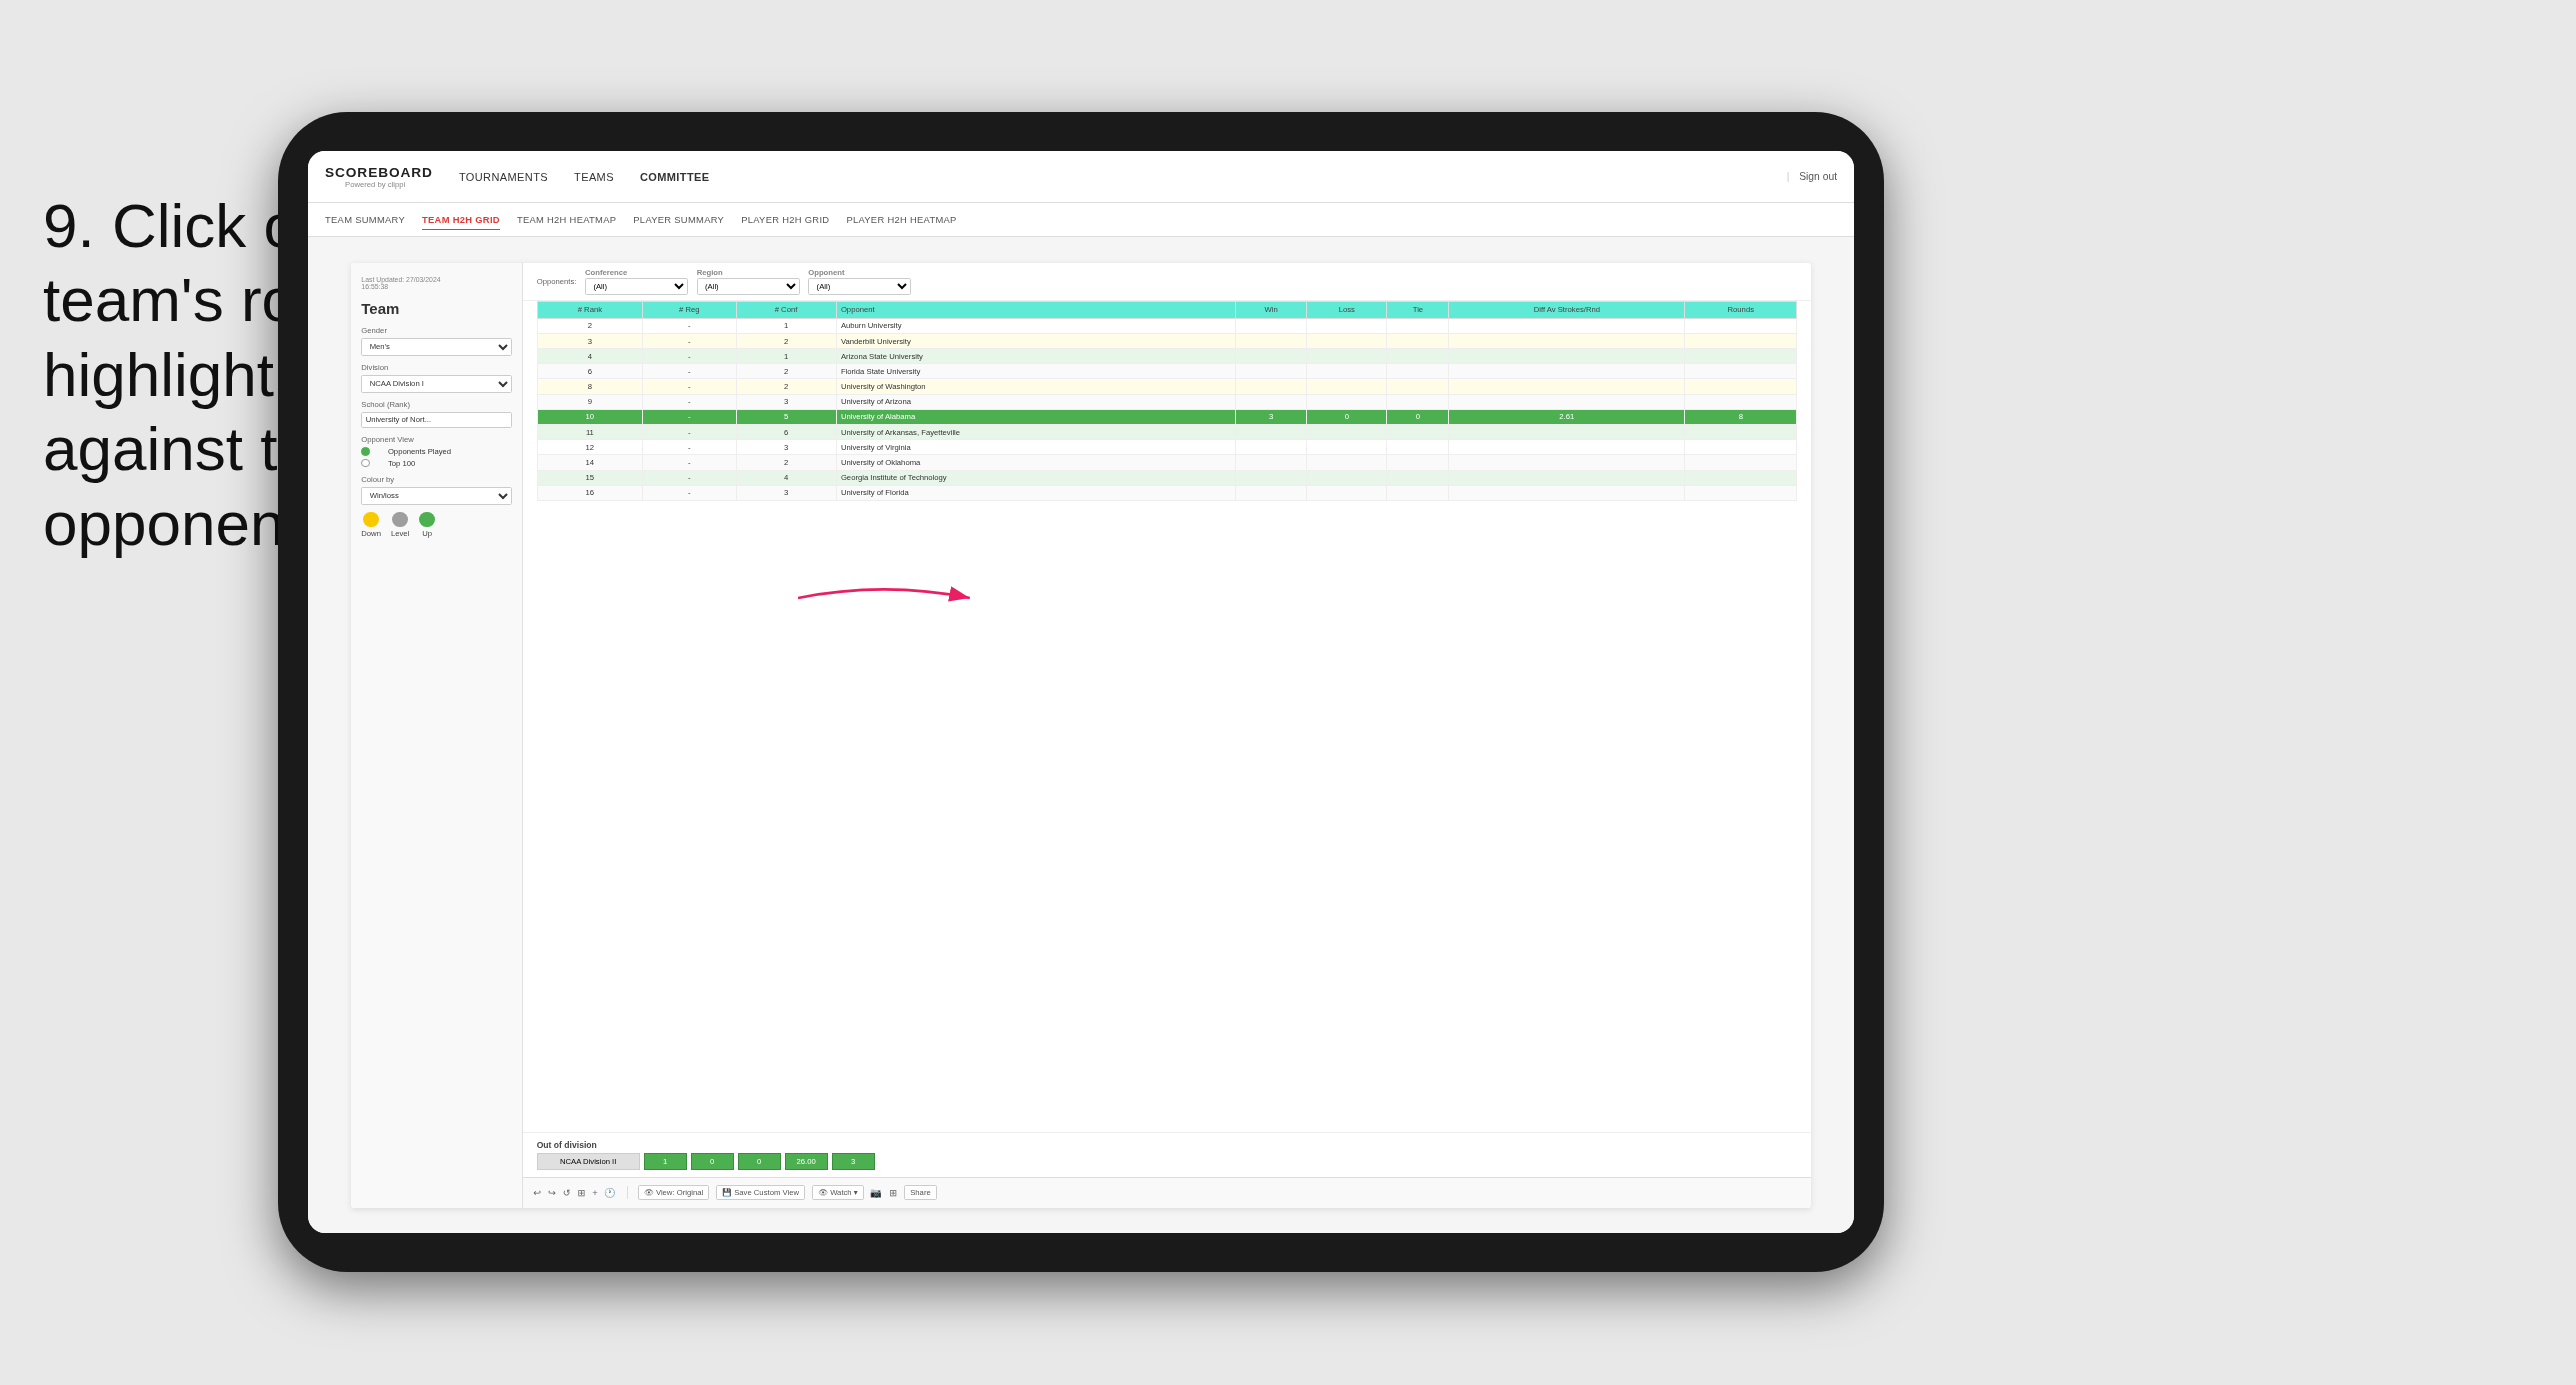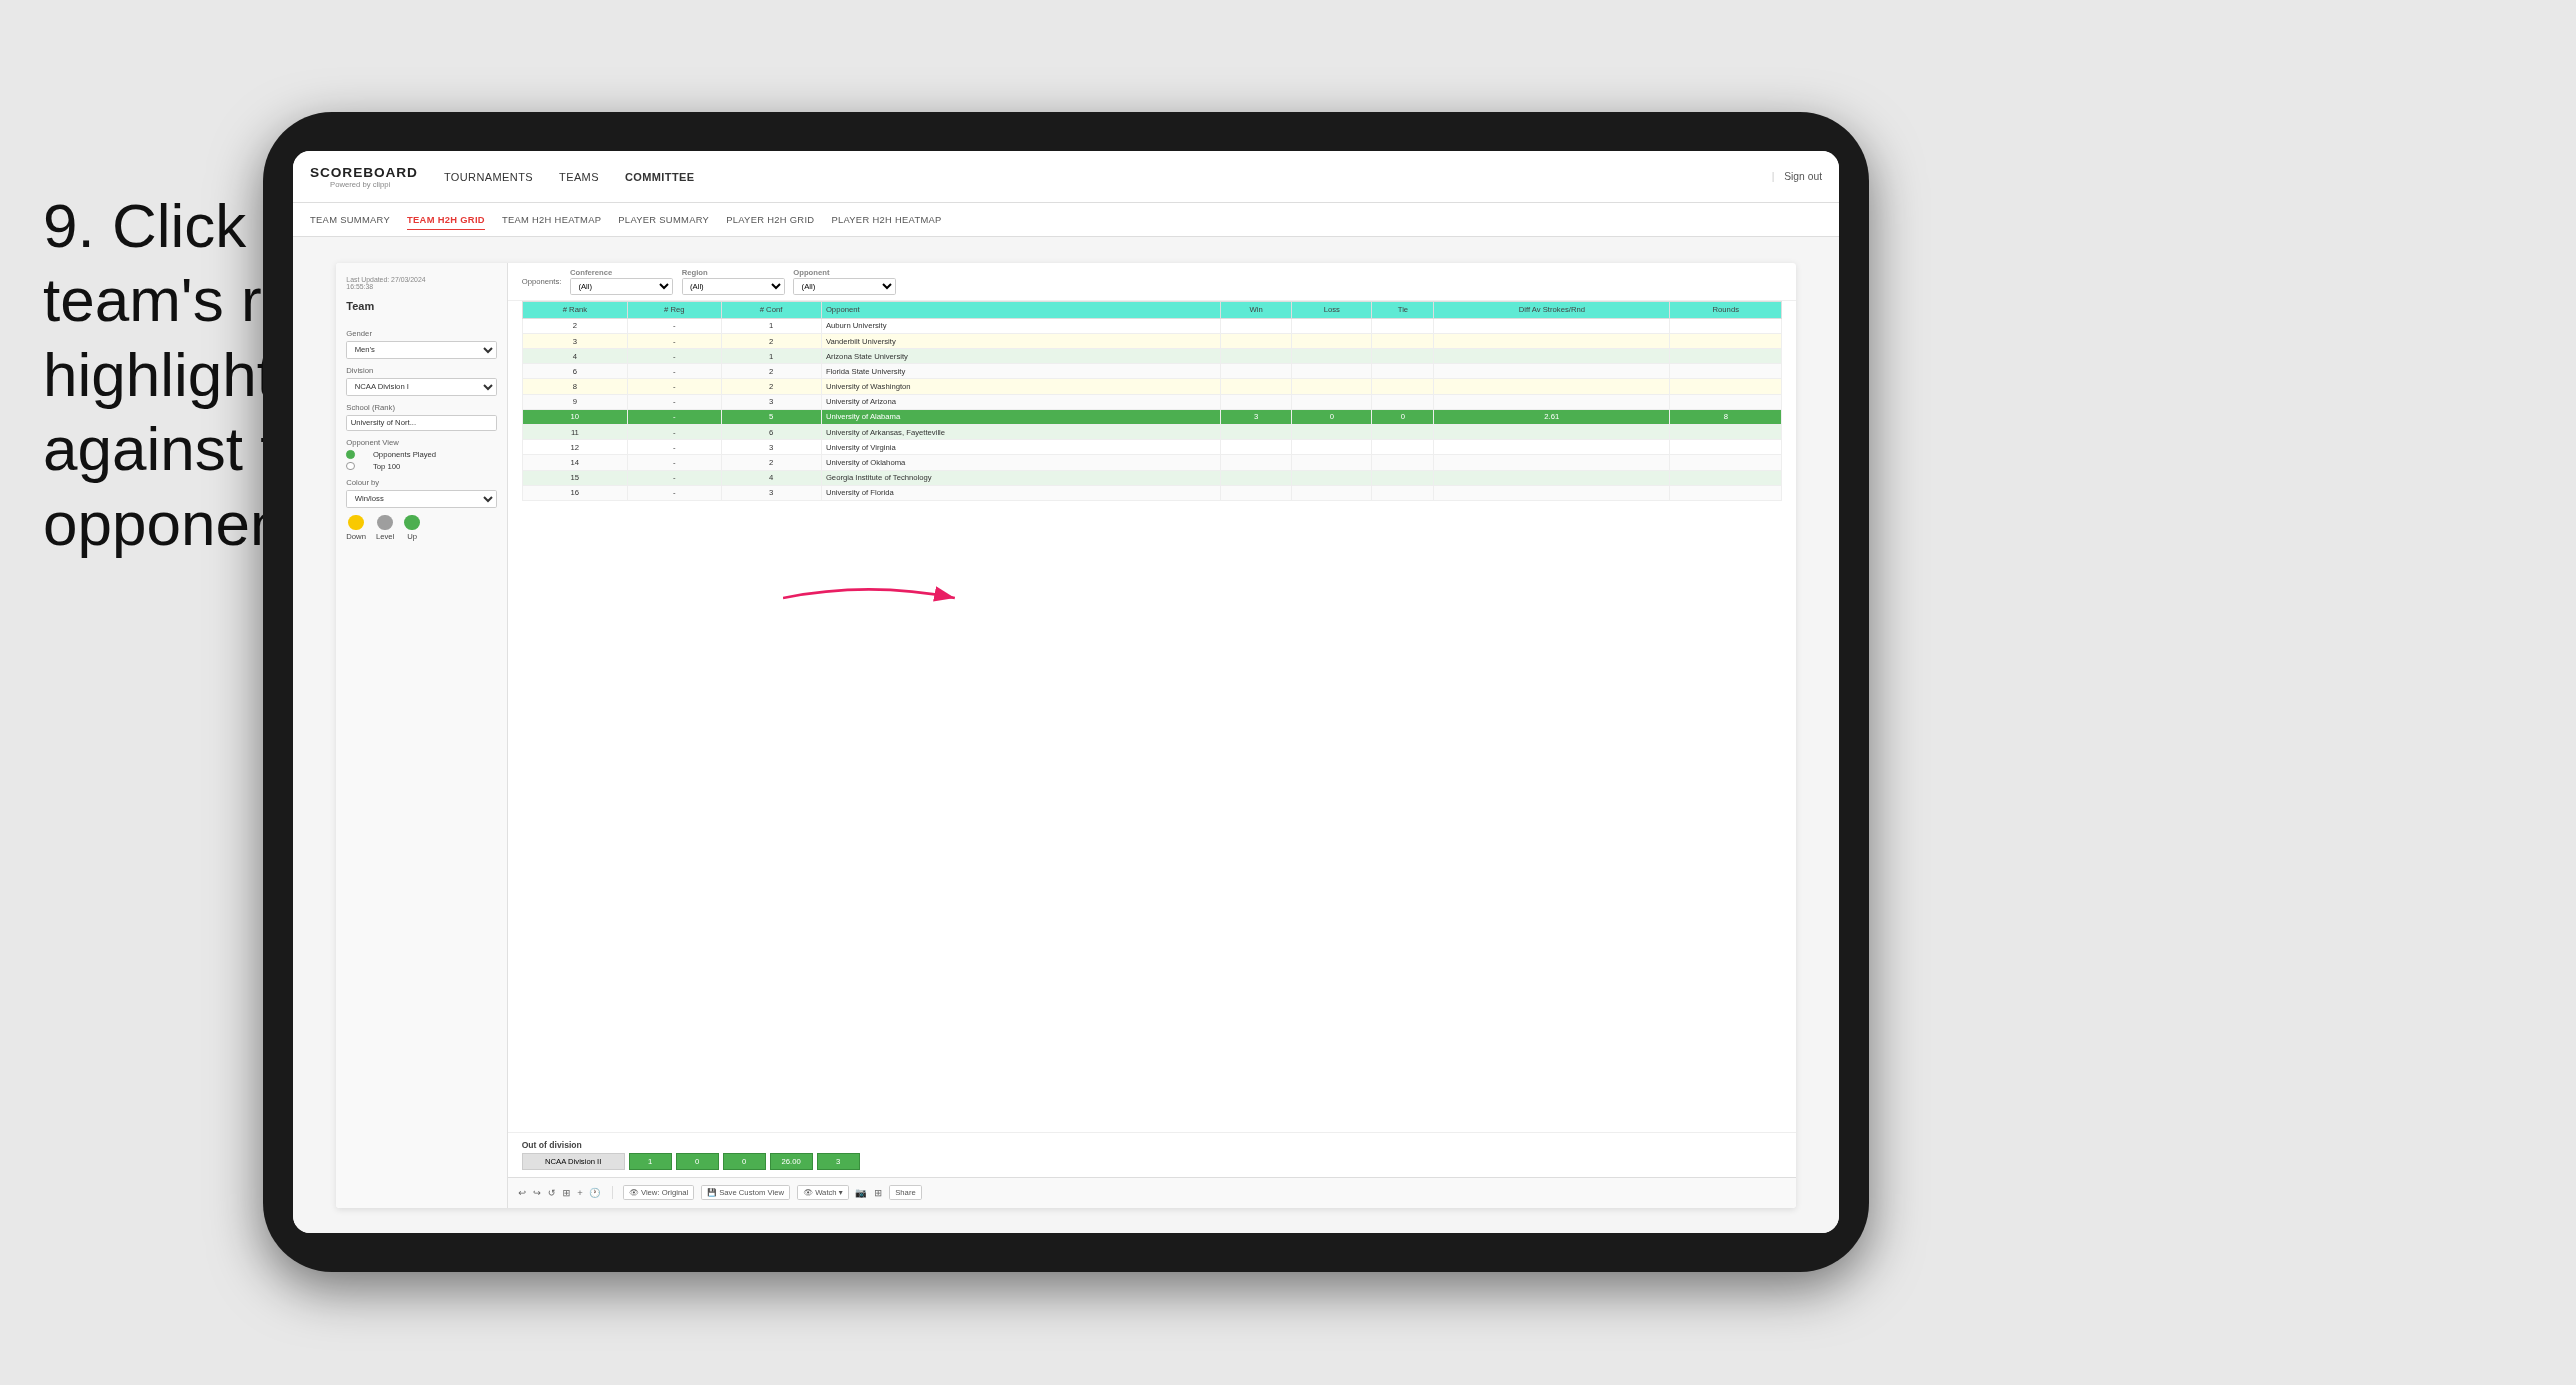--- a/index.html
+++ b/index.html
@@ -20,21 +20,21 @@
       top: 189px;
       font-size: 62px;
       font-weight: 400;
       color: #111;
       max-width: 515px;
       line-height: 1.2;
     }
 
     .tablet-outer {
       position: absolute;
-      left: 263px;
+      left: 278px;
       top: 112px;
       width: 1606px;
       height: 1160px;
       background: #1a1a1a;
       border-radius: 69px;
       display: flex;
       align-items: center;
       justify-content: center;
       box-shadow: 0 17px 52px rgba(0,0,0,0.5);
     }
@@ -167,24 +167,24 @@
       flex-shrink: 0;
     }
 
     .sidebar-timestamp {
       font-size: 6.9px;
       color: #888;
       margin-bottom: 10.3px;
     }
 
     .sidebar-section-title {
-      font-size: 11px;
+      font-size: 15px;
       font-weight: 700;
       color: #333;
-      margin-bottom: 17px;
+      margin-bottom: 9px;
     }
 
     .sidebar-field-label {
       font-size: 7.7px;
       color: #666;
       margin-bottom: 2.6px;
       margin-top: 6.9px;
     }
 
     .sidebar-select {

